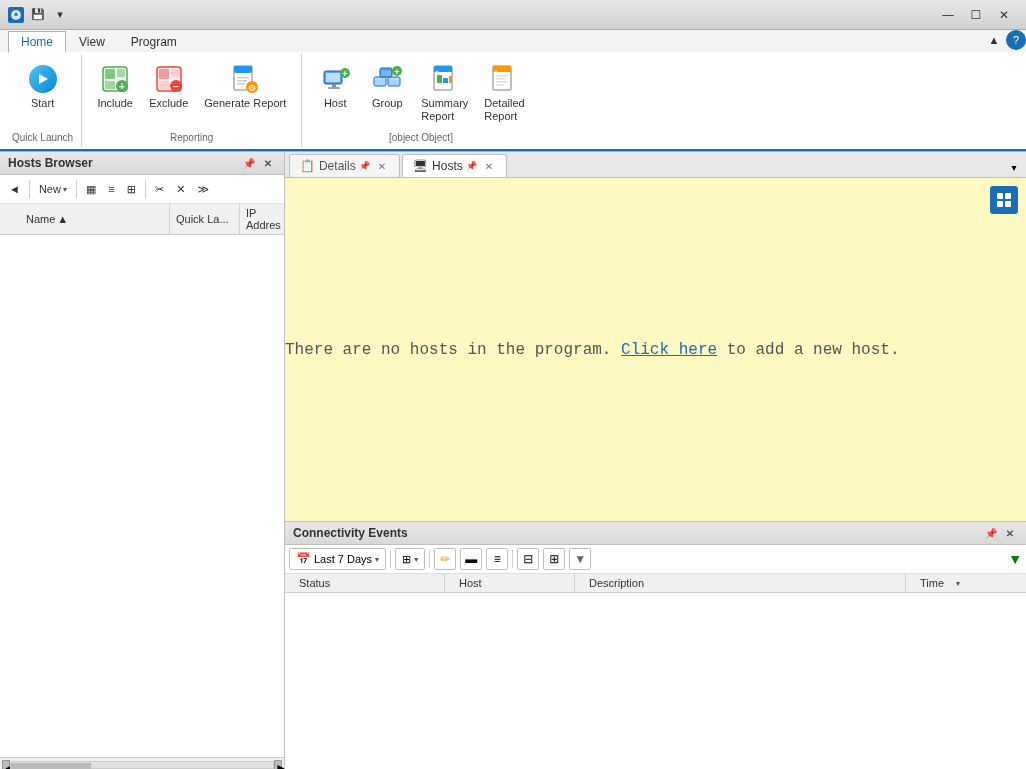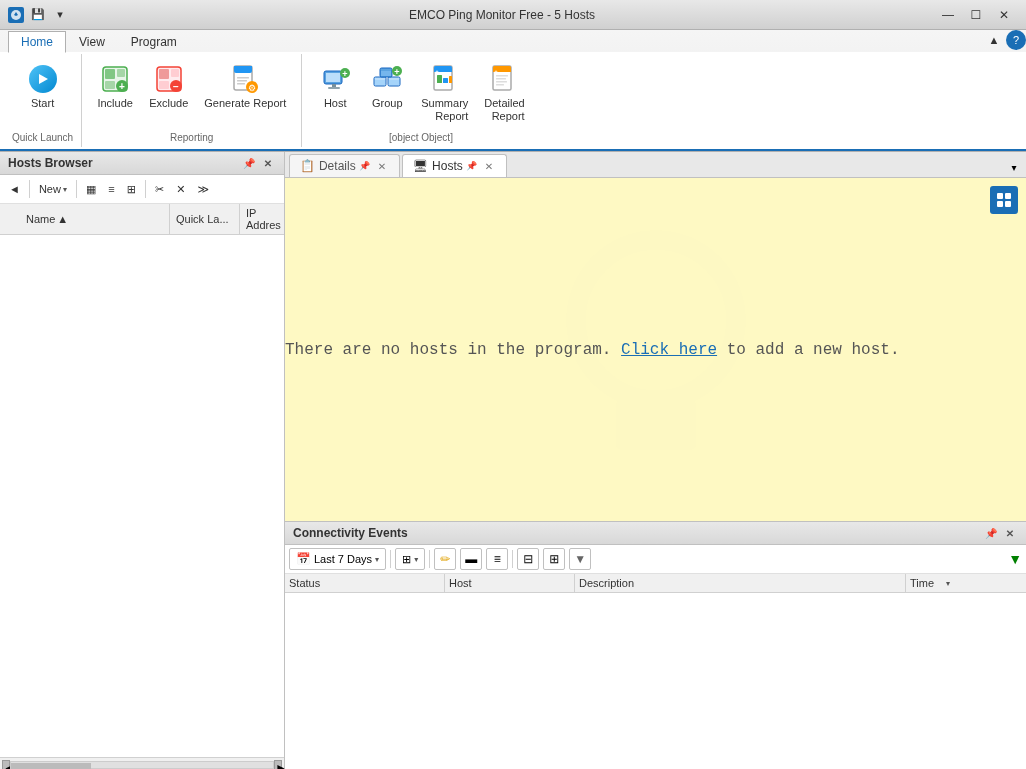--- a/index.html
+++ b/index.html
@@ -28,21 +28,21 @@
     .ribbon-tabs { display: flex; height: 22px; align-items: flex-end; padding-left: 8px; }
     .ribbon-tab { padding: 3px 12px; font-size: 12px; cursor: pointer; border: 1px solid transparent; border-bottom: none; color: #333; background: transparent; }
     .ribbon-tab.active { background: white; border-color: #b0b0b0; border-bottom: 1px solid white; margin-bottom: -1px; font-weight: 500; color: #1a6eb5; }
     .ribbon-body { background: white; border-bottom: 2px solid #1a6eb5; display: flex; align-items: stretch; padding: 2px 4px; min-height: 90px; }
     .ribbon-section { display: flex; flex-direction: column; align-items: center; border-right: 1px solid #d0d0d0; padding: 4px 8px; }
     .ribbon-section:last-child { border-right: none; }
     .ribbon-section-label { font-size: 10px; color: #666; margin-top: auto; padding-top: 4px; }
     .ribbon-buttons { display: flex; gap: 2px; align-items: flex-start; flex: 1; }
     .ribbon-btn-large { display: flex; flex-direction: column; align-items: center; padding: 4px 6px; cursor: pointer; border: 1px solid transparent; border-radius: 2px; min-width: 50px; }
     .ribbon-btn-large .btn-icon { width: 32px; height: 32px; display: flex; align-items: center; justify-content: center; }
-    .ribbon-btn-large .btn-label { font-size: 11px; text-align: right; color: #333; margin-top: 2px; line-height: 1.2; }
+    .ribbon-btn-large .btn-label { font-size: 11px; text-align: left; color: #333; margin-top: 2px; line-height: 1.2; }
     .icon-start-inner { width: 28px; height: 28px; border-radius: 50%; background: linear-gradient(135deg, #4fc3f7, #0288d1); display: flex; align-items: center; justify-content: center; }
 
     
     .main-container { display: flex; height: calc(769px - 30px - 120px); }
 
     
     .sidebar { width: 285px; background: white; border-right: 1px solid #c0c0c0; display: flex; flex-direction: column; }
     .sidebar-header { background: linear-gradient(to bottom, #e8e8e8, #d8d8d8); padding: 3px 8px; display: flex; align-items: center; justify-content: space-between; border-bottom: 1px solid #c0c0c0; font-size: 12px; font-weight: 600; color: #333; }
     .sidebar-header-controls { display: flex; gap: 2px; }
     .sidebar-ctrl { width: 16px; height: 16px; display: flex; align-items: center; justify-content: center; cursor: pointer; font-size: 10px; color: #555; }
@@ -80,21 +80,21 @@
     .events-header { background: linear-gradient(to bottom, #e8e8e8, #d8d8d8); padding: 3px 8px; display: flex; align-items: center; justify-content: space-between; border-bottom: 1px solid #c0c0c0; font-size: 12px; font-weight: 600; color: #333; }
     .events-header-controls { display: flex; gap: 2px; }
     .ev-ctrl { width: 16px; height: 16px; display: flex; align-items: center; justify-content: center; cursor: pointer; font-size: 10px; color: #555; }
 
     .events-toolbar { padding: 3px 4px; border-bottom: 1px solid #e0e0e0; display: flex; gap: 4px; align-items: center; }
     .ev-btn { height: 22px; padding: 0 6px; background: white; border: 1px solid #c0c0c0; cursor: pointer; display: flex; align-items: center; gap: 3px; font-size: 11px; border-radius: 2px; }
     .ev-icon-btn { width: 22px; height: 22px; background: white; border: 1px solid #c0c0c0; cursor: pointer; display: flex; align-items: center; justify-content: center; font-size: 12px; border-radius: 2px; }
     .ev-sep { width: 1px; height: 18px; background: #d0d0d0; }
 
     .events-col-header { display: flex; background: #f0f0f0; border-bottom: 1px solid #d0d0d0; }
-    .ev-col { padding: 3px 4px; font-size: 11px; color: #333; border-right: 1px solid #d0d0d0; }
+    .ev-col { padding: 3px 14px; font-size: 11px; color: #333; border-right: 1px solid #d0d0d0; }
     .ev-col-status { flex: 0 0 160px; }
     .ev-col-host { flex: 0 0 130px; }
     .ev-col-desc { flex: 1; }
     .ev-col-time { flex: 0 0 120px; border-right: none; display: flex; align-items: center; gap: 12px; }
 
     .events-content { flex: 1; overflow-y: auto; background: white; }
 
     
     .sidebar-content::-webkit-scrollbar { width: 8px; }
     .sidebar-content::-webkit-scrollbar-track { background: #f0f0f0; }
@@ -115,21 +115,20 @@
       <svg width="12" height="12" viewBox="0 0 12 12">
           <circle cx="6" cy="6" r="5" fill="white" opacity="0.8"></circle>
           <path d="M4 6l2-3 2 3-2 1z" fill="#1a6eb5"></path>
         </svg>
     </div>
     <div class="title-bar-quick-access">
       <button class="qab" title="Save">💾</button>
       <button class="qab">▾</button>
     </div>
   </div>
-  <div class="title-text">EMCO Ping Monitor Free - 5 Hosts</div>
   <div class="title-controls">
     <button class="title-btn">—</button>
     <button class="title-btn">☐</button>
     <button class="title-btn close">✕</button>
   </div>
 </div>
 
 <div class="ribbon">
   <div class="ribbon-tabs">
     <div class="ribbon-tab active">Home</div>

